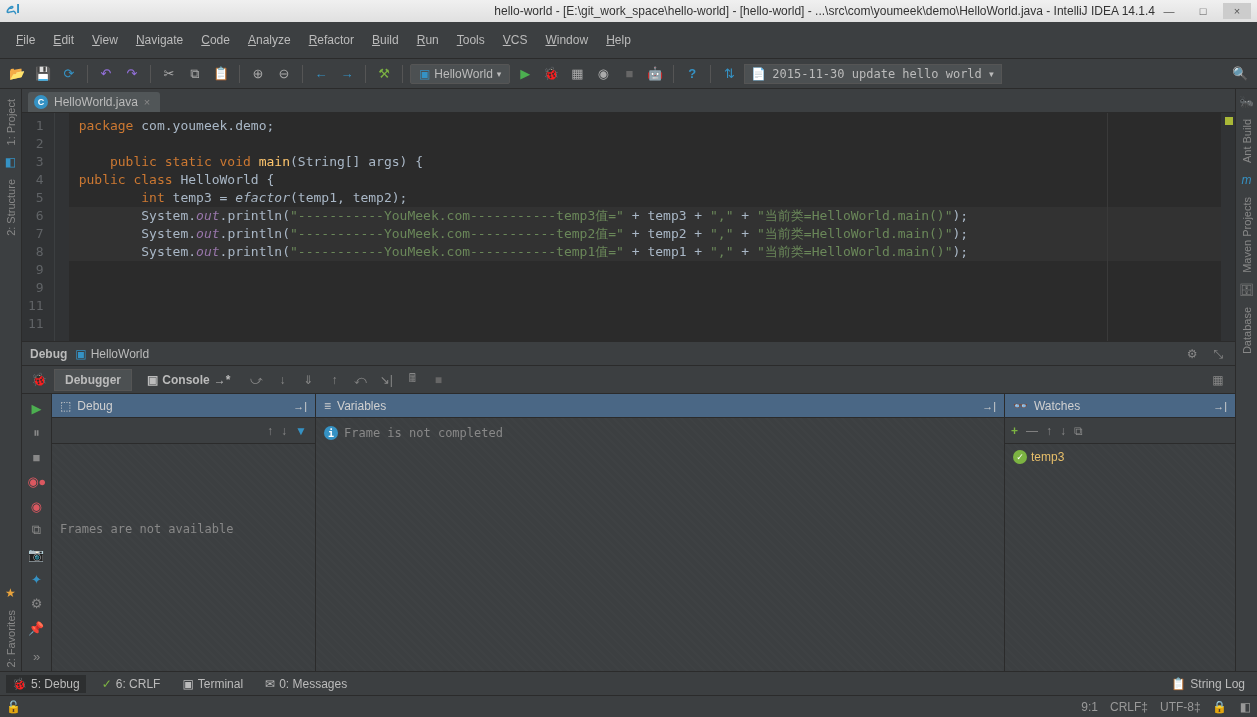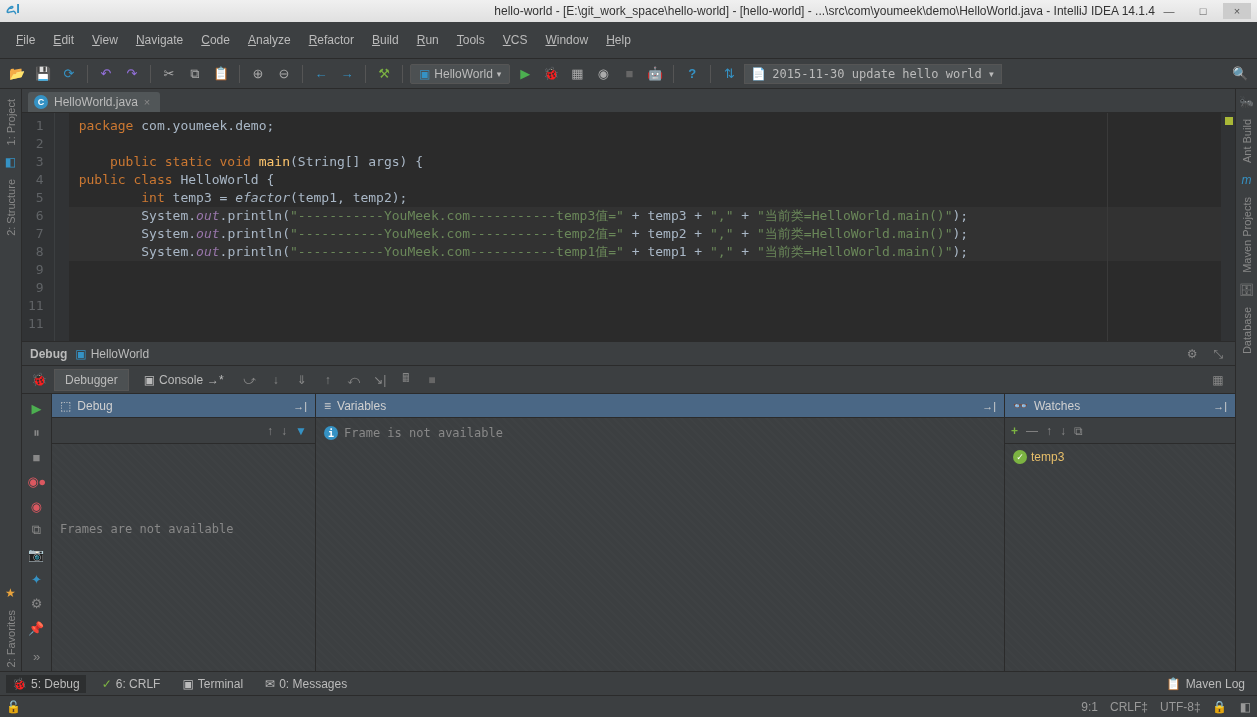--- a/index.html
+++ b/index.html
@@ -129,21 +129,21 @@
 .debug-hw { display: flex; align-items: center; gap: 4px; color: #bbb; }
 .debug-hw-icon { color: #3592c4; font-size: 12px; }
 .dh-spacer { flex: 1; }
 .dh-icon { color: #888; cursor: pointer; font-size: 12px; padding: 0 4px; }
 
 .debug-tabs-row {
   height: 28px; display: flex; align-items: center; padding: 0 6px; gap: 4px;
   background: #3c3f41; border-bottom: 1px solid #2b2b2b;
 }
 .db-side-icon { width: 22px; height: 22px; display:flex; align-items:center; justify-content:center; cursor:pointer; color:#7cb342; font-size:13px; }
-.db-tab { padding: 3px 10px; color: #bbb; cursor: pointer; border: 1px solid transparent; display:flex; align-items:center; gap:4px; }
+.db-tab { padding: 3px 10px; color: #bbb; cursor: pointer; border: 1px solid transparent; display:flex; align-items:center; gap:4px;font-weight:bold; }
 .db-tab.active { background: #4c5052; border: 1px solid #555; }
 .db-tb-icon { width: 22px; height: 22px; display:flex; align-items:center; justify-content:center; cursor:pointer; color:#888; font-size:12px; }
 .db-spacer { flex: 1; }
 
 .debug-body { flex: 1; display: flex; overflow: hidden; }
 .debug-left-icons {
   width: 30px; background: #3c3f41; border-right: 1px solid #2b2b2b;
   display: flex; flex-direction: column; align-items: center; padding: 4px 0; gap: 4px;
 }
 .dli { width: 22px; height: 22px; display:flex; align-items:center; justify-content:center; cursor:pointer; font-size:13px; }
@@ -377,21 +377,21 @@
 
         <div class="vars-pane">
           <div class="pane-header">
             <span>≡</span>
             <span>Variables</span>
             <span class="ph-spacer"></span>
             <span class="ph-icon">→|</span>
           </div>
           <div class="pane-body vars">
             <span class="info-icon">i</span>
-            <span>Frame is not available</span>
+            <span>Frame is not completed</span>
           </div>
         </div>
 
         <div class="watch-pane">
           <div class="pane-header">
             <span>👓</span>
             <span>Watches</span>
             <span class="ph-spacer"></span>
             <span class="ph-icon">→|</span>
           </div>
@@ -436,21 +436,21 @@
     <span>▣</span>
     <span>Terminal</span>
   </div>
   <div class="bt-item">
     <span>✉</span>
     <span>0: Messages</span>
   </div>
   <span class="bt-spacer"></span>
   <div class="bt-item">
     <span>📋</span>
-    <span>Maven Log</span>
+    <span>String Log</span>
   </div>
 </div>
 
 <div class="statusbar">
   <span>🔓</span>
   <span class="status-spacer"></span>
   <span class="status-item">9:1</span>
   <span class="status-item"><span>CRLF</span>‡</span>
   <span class="status-item"><span>UTF-8</span>‡</span>
   <span class="status-item">🔒</span>

